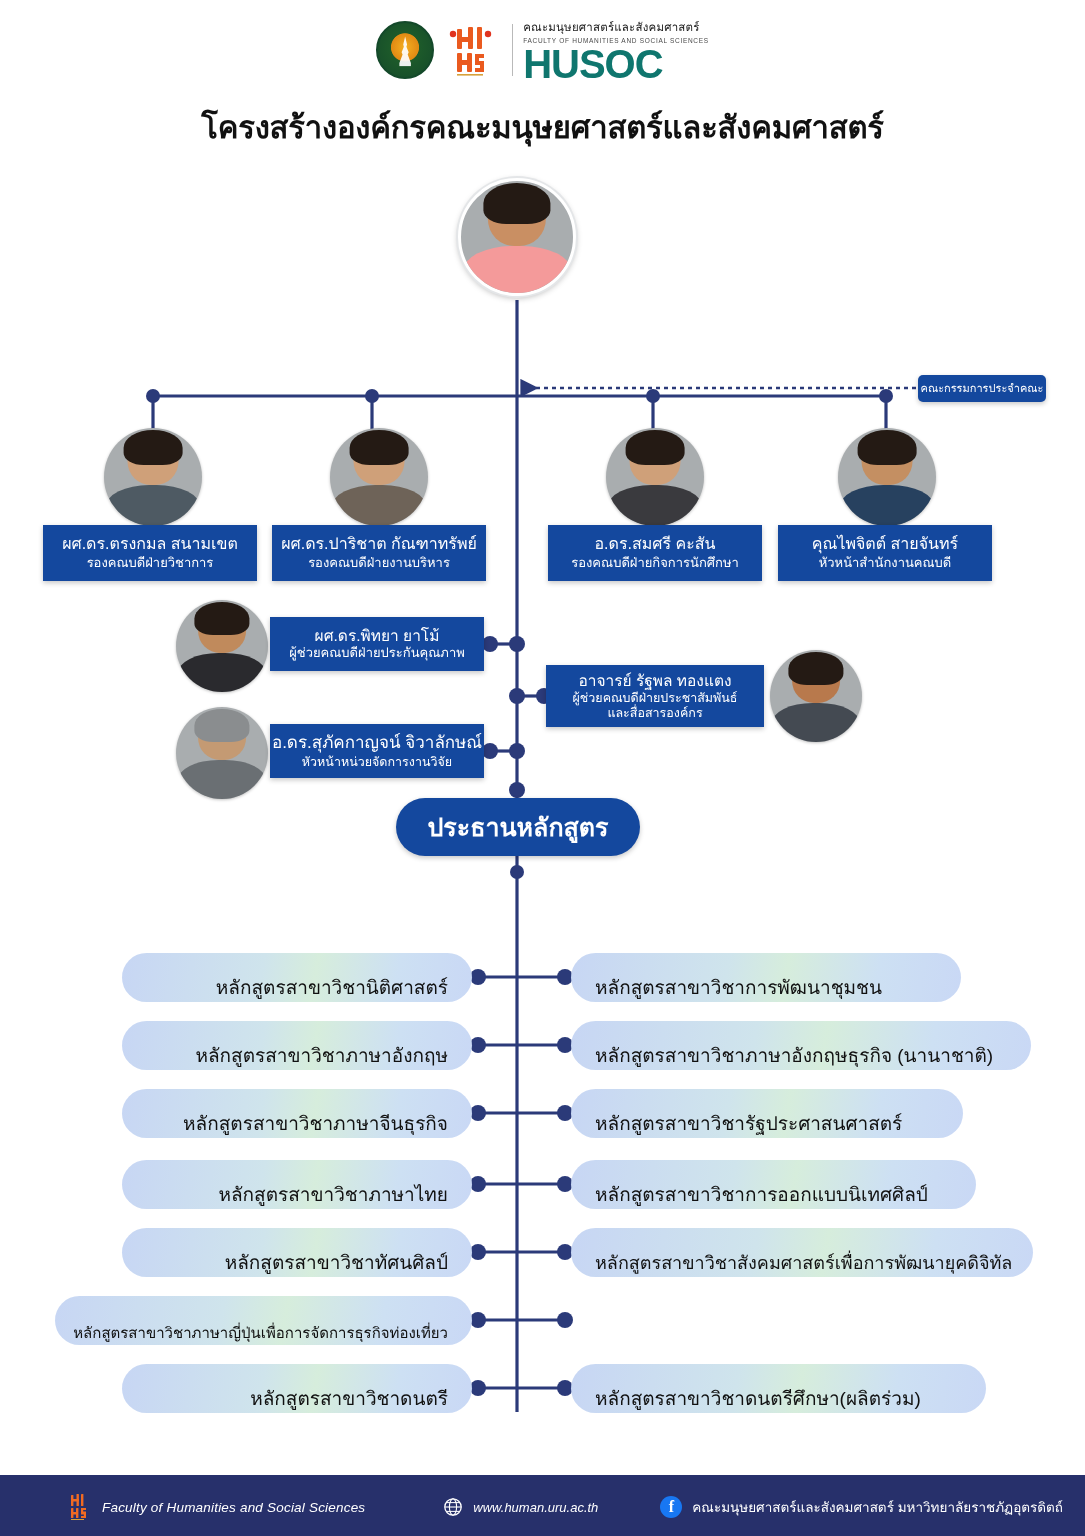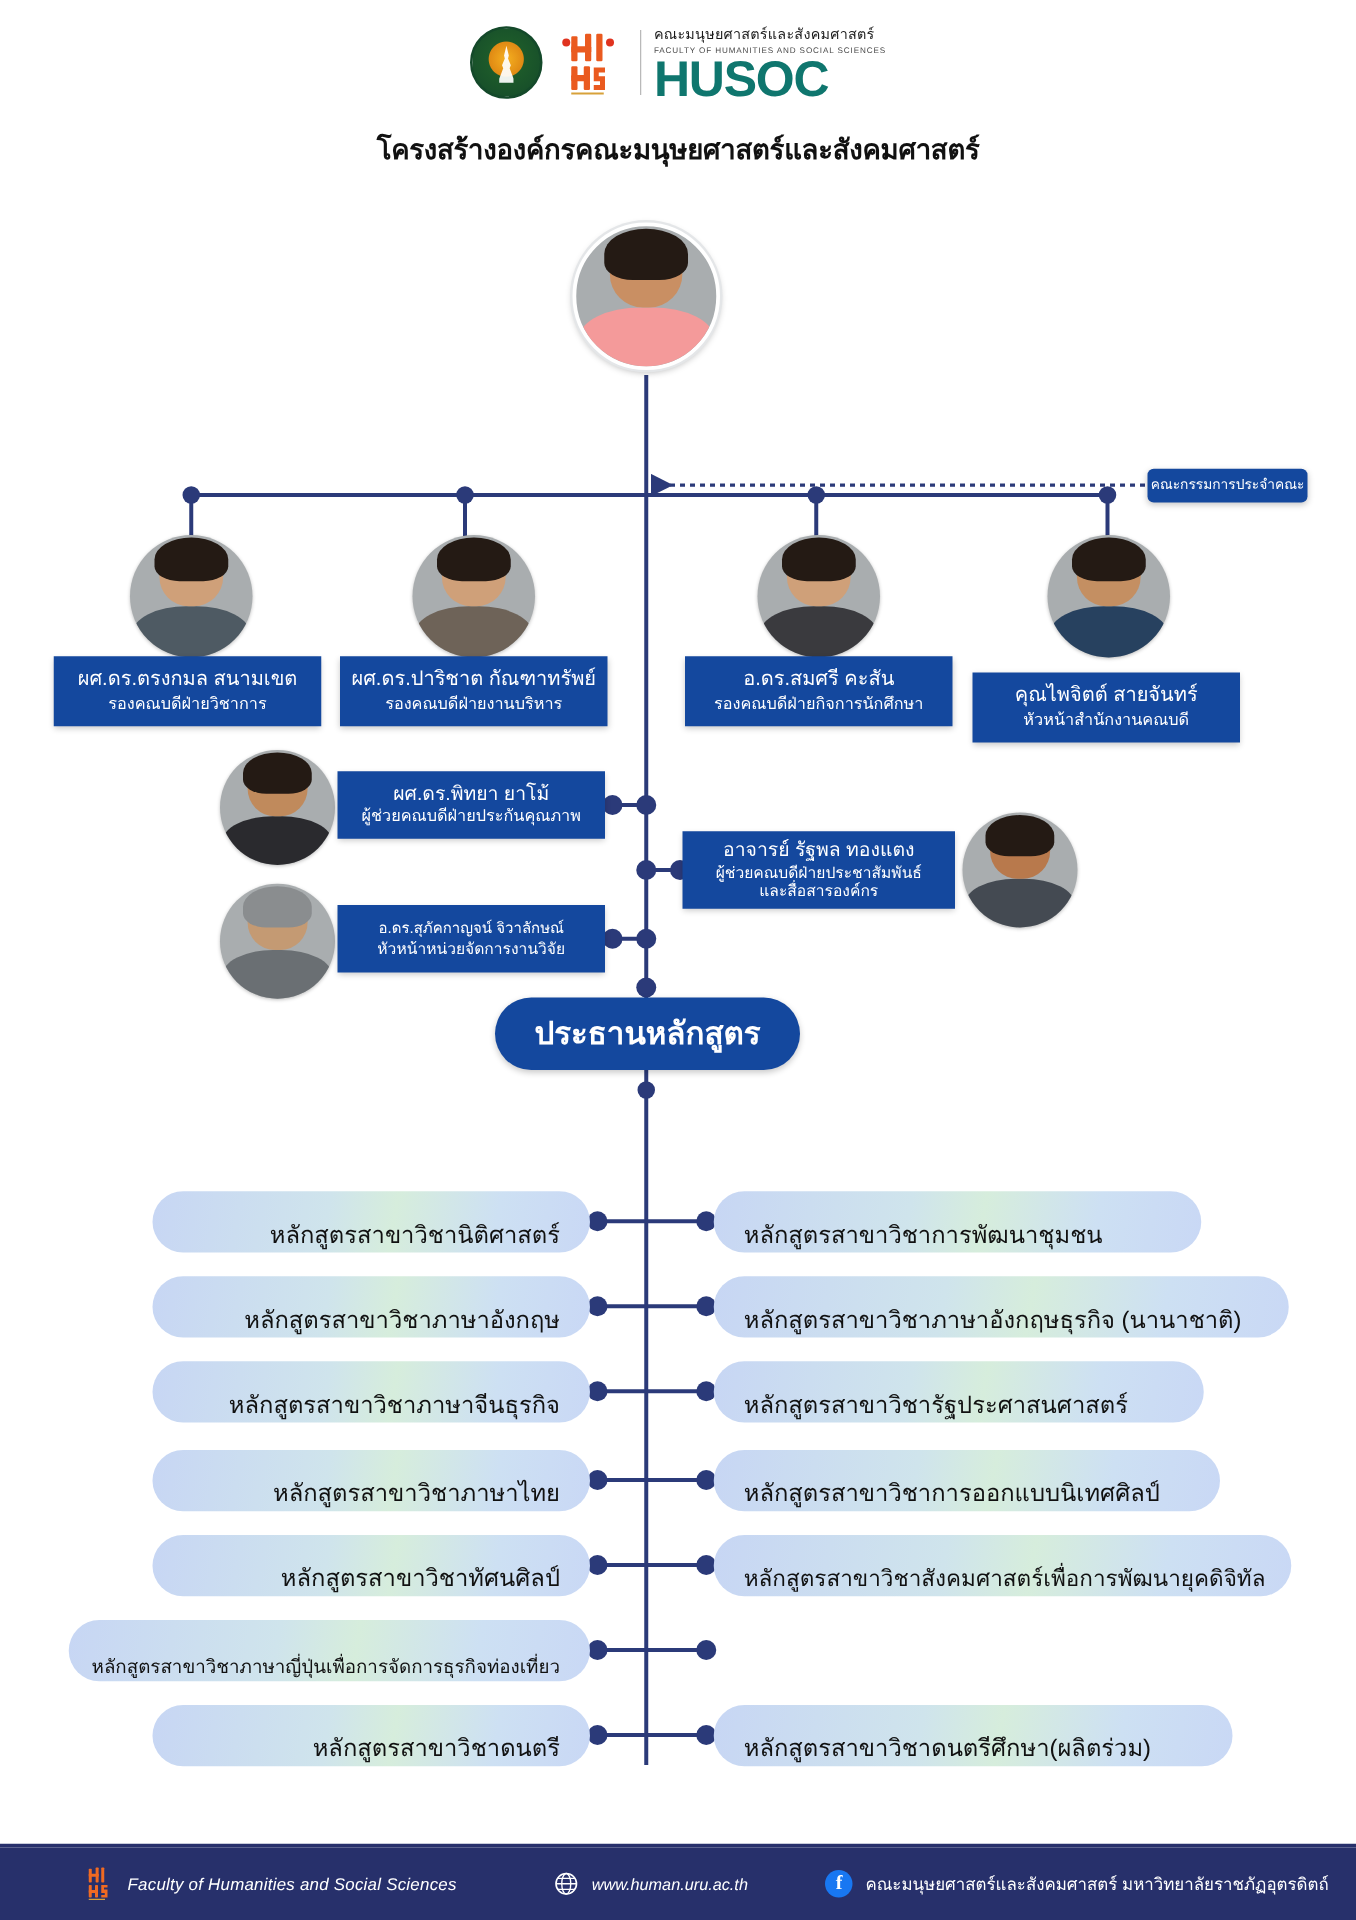--- a/index.html
+++ b/index.html
@@ -45,21 +45,21 @@
   .brand-th { font-size: 11.5px; color: #1a1a1a; letter-spacing: .2px; }
   .brand-en { font-size: 6.5px; color: #4a4a4a; letter-spacing: .7px; }
   .brand-husoc {
     font-size: 40px; font-weight: bold; color: #0f766e; line-height: .92;
     letter-spacing: -1px; margin-top: 1px;
   }
 
   #page-title {
     position: absolute; left: 0; top: 102px; width: 1085px;
     text-align: center;
-    font-size: 22px; font-weight: bold; color: #111111;
+    font-size: 31px; font-weight: bold; color: #111111;
     letter-spacing: -.2px;
   }
 
   
   #wires { position: absolute; left: 0; top: 0; width: 1085px; height: 1536px; }
 
   
   .photo {
     position: absolute; border-radius: 50%;
     background: #a9adaf;
@@ -106,32 +106,32 @@
     border-radius: 5px; padding: 0 6px;
   }
   #committee-card .nm { font-size: 11px; }
 
   .vdean { width: 214px; height: 56px; top: 525px; }
   .vdean .nm { font-size: 16px; }
   .vdean .rl { font-size: 13px; }
   #vdean-1 { left: 43px; }
   #vdean-2 { left: 272px; }
   #vdean-3 { left: 548px; }
-  #vdean-4 { left: 778px; margin-top: 13px; }
+  #vdean-4 { left: 778px; }
 
   #asst-1 { left: 270px; top: 617px; width: 214px; height: 54px; }
   #asst-1 .nm { font-size: 15.5px; }
   #asst-1 .rl { font-size: 13px; }
 
   #asst-2 { left: 546px; top: 665px; width: 218px; height: 62px; }
   #asst-2 .nm { font-size: 15.5px; }
   #asst-2 .rl { font-size: 12.5px; line-height: 1.2; }
 
   #asst-3 { left: 270px; top: 724px; width: 214px; height: 54px; }
-  #asst-3 .nm { font-size: 12px; }
+  #asst-3 .nm { font-size: 17px; }
   #asst-3 .rl { font-size: 12.5px; }
 
   #chair-card {
     left: 396px; top: 798px; width: 244px; height: 58px;
     border-radius: 29px; background: #14489e;
   }
   #chair-card .nm { font-size: 25px; font-weight: bold; }
 
   
   .pill {

